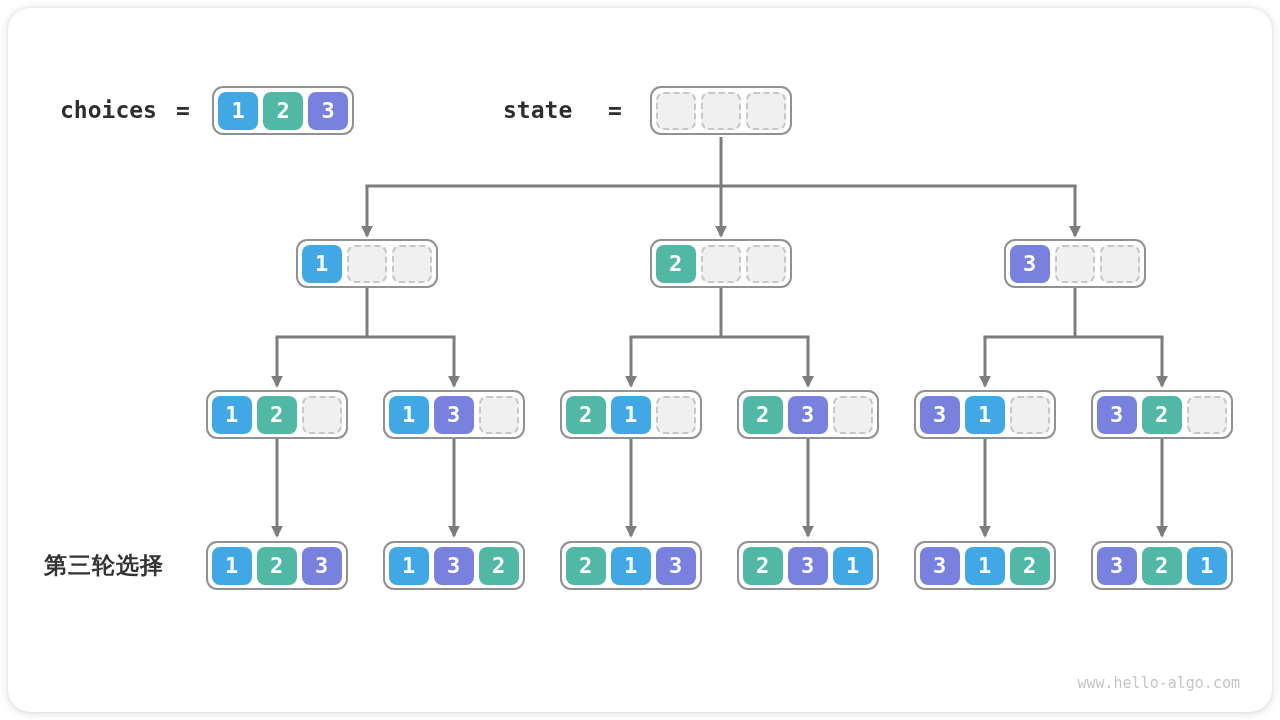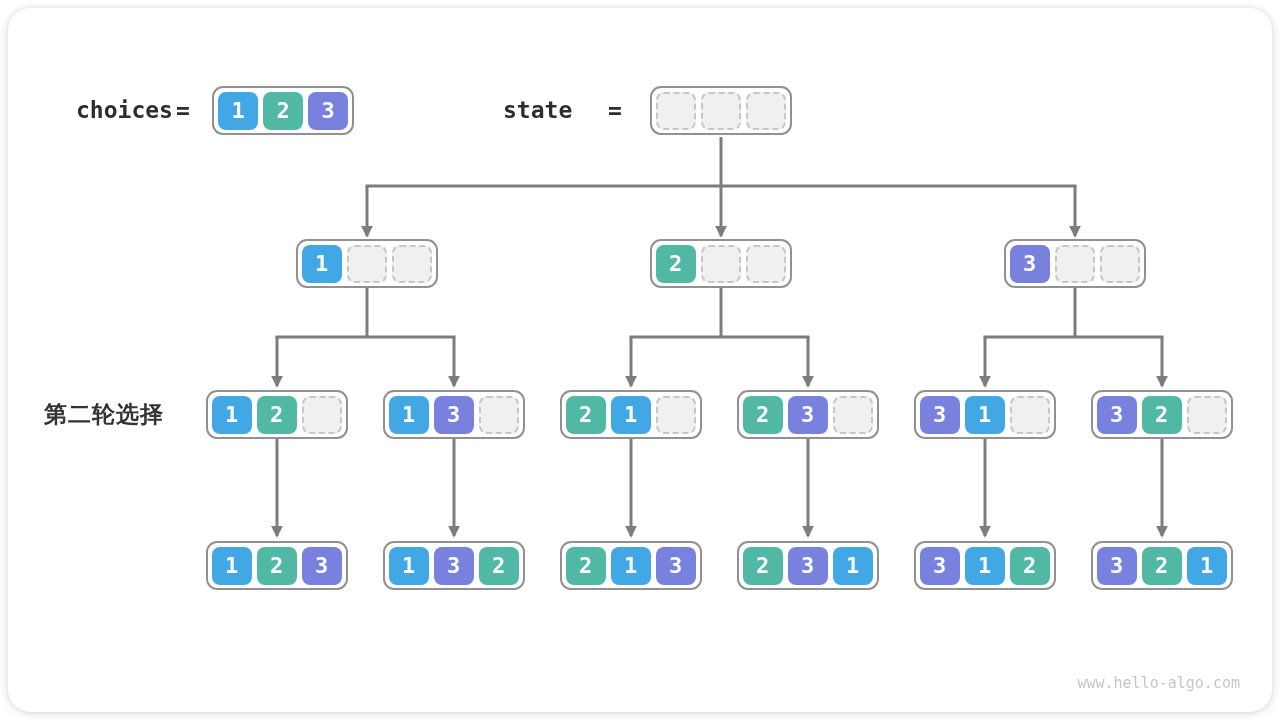--- a/index.html
+++ b/index.html
@@ -62,37 +62,37 @@
     <line x1="1162" y1="337" x2="1162" y2="386" marker-end="url(#ah)"></line>
 
     <line x1="277" y1="439" x2="277" y2="536" marker-end="url(#ah)"></line>
     <line x1="454" y1="439" x2="454" y2="536" marker-end="url(#ah)"></line>
     <line x1="631" y1="439" x2="631" y2="536" marker-end="url(#ah)"></line>
     <line x1="808" y1="439" x2="808" y2="536" marker-end="url(#ah)"></line>
     <line x1="985" y1="439" x2="985" y2="536" marker-end="url(#ah)"></line>
     <line x1="1162" y1="439" x2="1162" y2="536" marker-end="url(#ah)"></line>
   </svg>
 
-  <span class="mono-label" style="left:76px">choices</span>
+  <span class="mono-label" style="left:60px">choices</span>
   <span class="mono-label" style="left:176px">=</span>
   <div class="box" style="left:212px; top:86px">
     <span class="cell" style="background: rgb(65, 167, 229);">1</span>
     <span class="cell" style="background: rgb(80, 184, 164);">2</span>
     <span class="cell" style="background: rgb(120, 129, 222);">3</span>
   </div>
 
   <span class="mono-label" style="left:503px">state</span>
   <span class="mono-label" style="left:608px">=</span>
   <div class="box" style="left:649.5px; top:86px">
     <span class="cell empty"></span>
     <span class="cell empty"></span>
     <span class="cell empty"></span>
   </div>
 
-  <span class="cn-label" style="top:398px">第二轮选择</span>
+  <span class="cn-label" style="top:549px">第三轮选择</span>
 
   <div class="box" style="left:295.5px; top:239px">
     <span class="cell" style="background: rgb(65, 167, 229);">1</span>
     <span class="cell empty"></span>
     <span class="cell empty"></span>
   </div>
   <div class="box" style="left:649.5px; top:239px">
     <span class="cell" style="background: rgb(80, 184, 164);">2</span>
     <span class="cell empty"></span>
     <span class="cell empty"></span>

